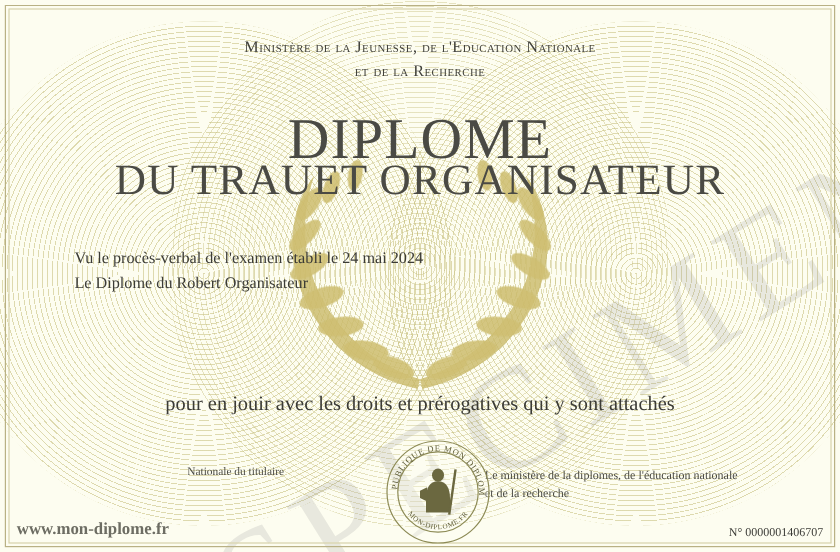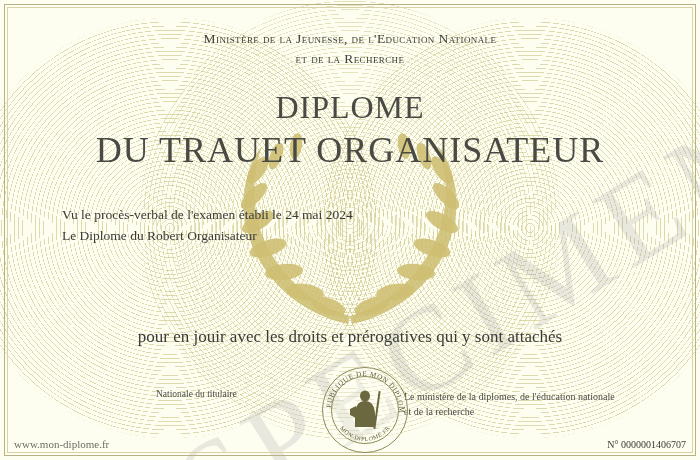--- a/index.html
+++ b/index.html
@@ -87,21 +87,21 @@
     font-variant: small-caps;
     line-height: 1.45;
   }
   .ministry .l2 { display: block; }
 
   .title1 {
     position: absolute;
     left: 0; right: 0;
     top: 70px;
     text-align: center;
-    font-size: 32px;
+    font-size: 48px;
     letter-spacing: 1px;
     color: #4a4a44;
   }
   .title2 {
     position: absolute;
     left: 0; right: 0;
     top: 110px;
     text-align: center;
     font-size: 36px;
     letter-spacing: 1px;
@@ -176,22 +176,23 @@
   .seal-fig {
     position: absolute;
     left: 22px; top: 20px;
     width: 42px; height: 46px;
   }
 
   .footer-left {
     position: absolute;
     left: 14px;
     bottom: 10px;
-    font-size: 11px;
+    font-size: 14px;
     color: #6d6d63;
+    font-weight: bold;
   }
   .footer-right {
     position: absolute;
     right: 14px;
     bottom: 10px;
     font-size: 10px;
     color: #3b3b36;
   }
 </style>
 </head>

